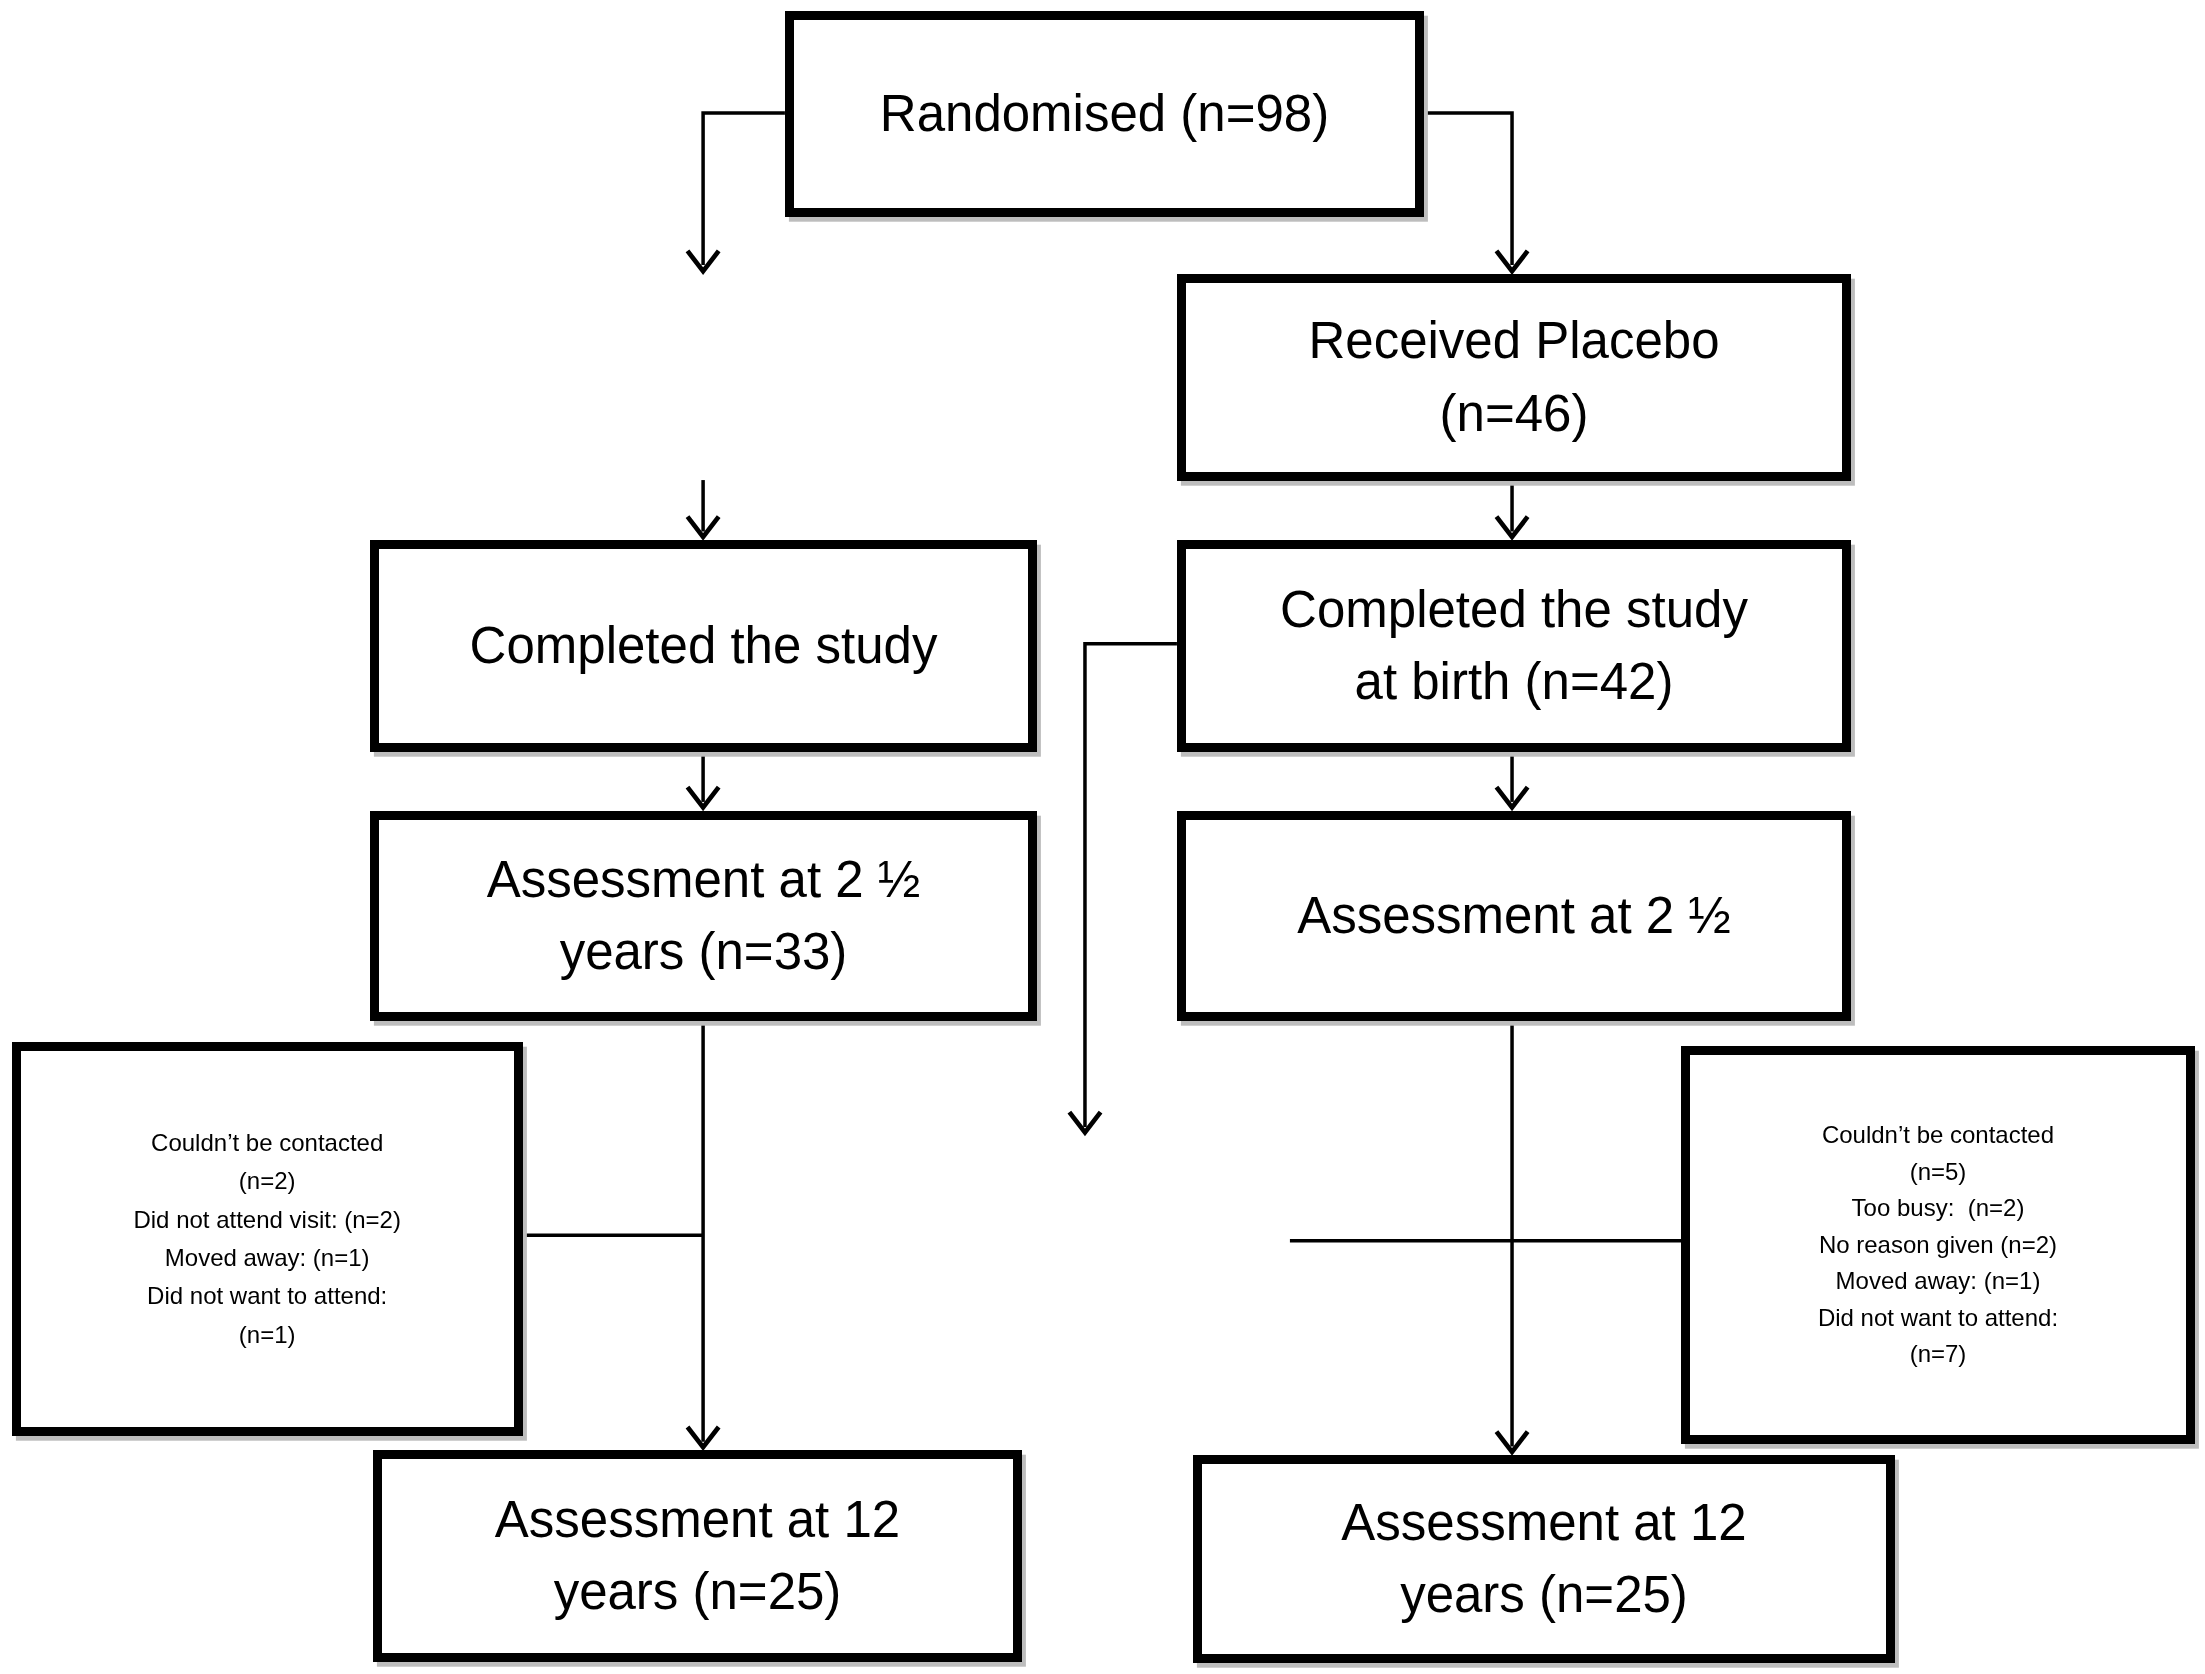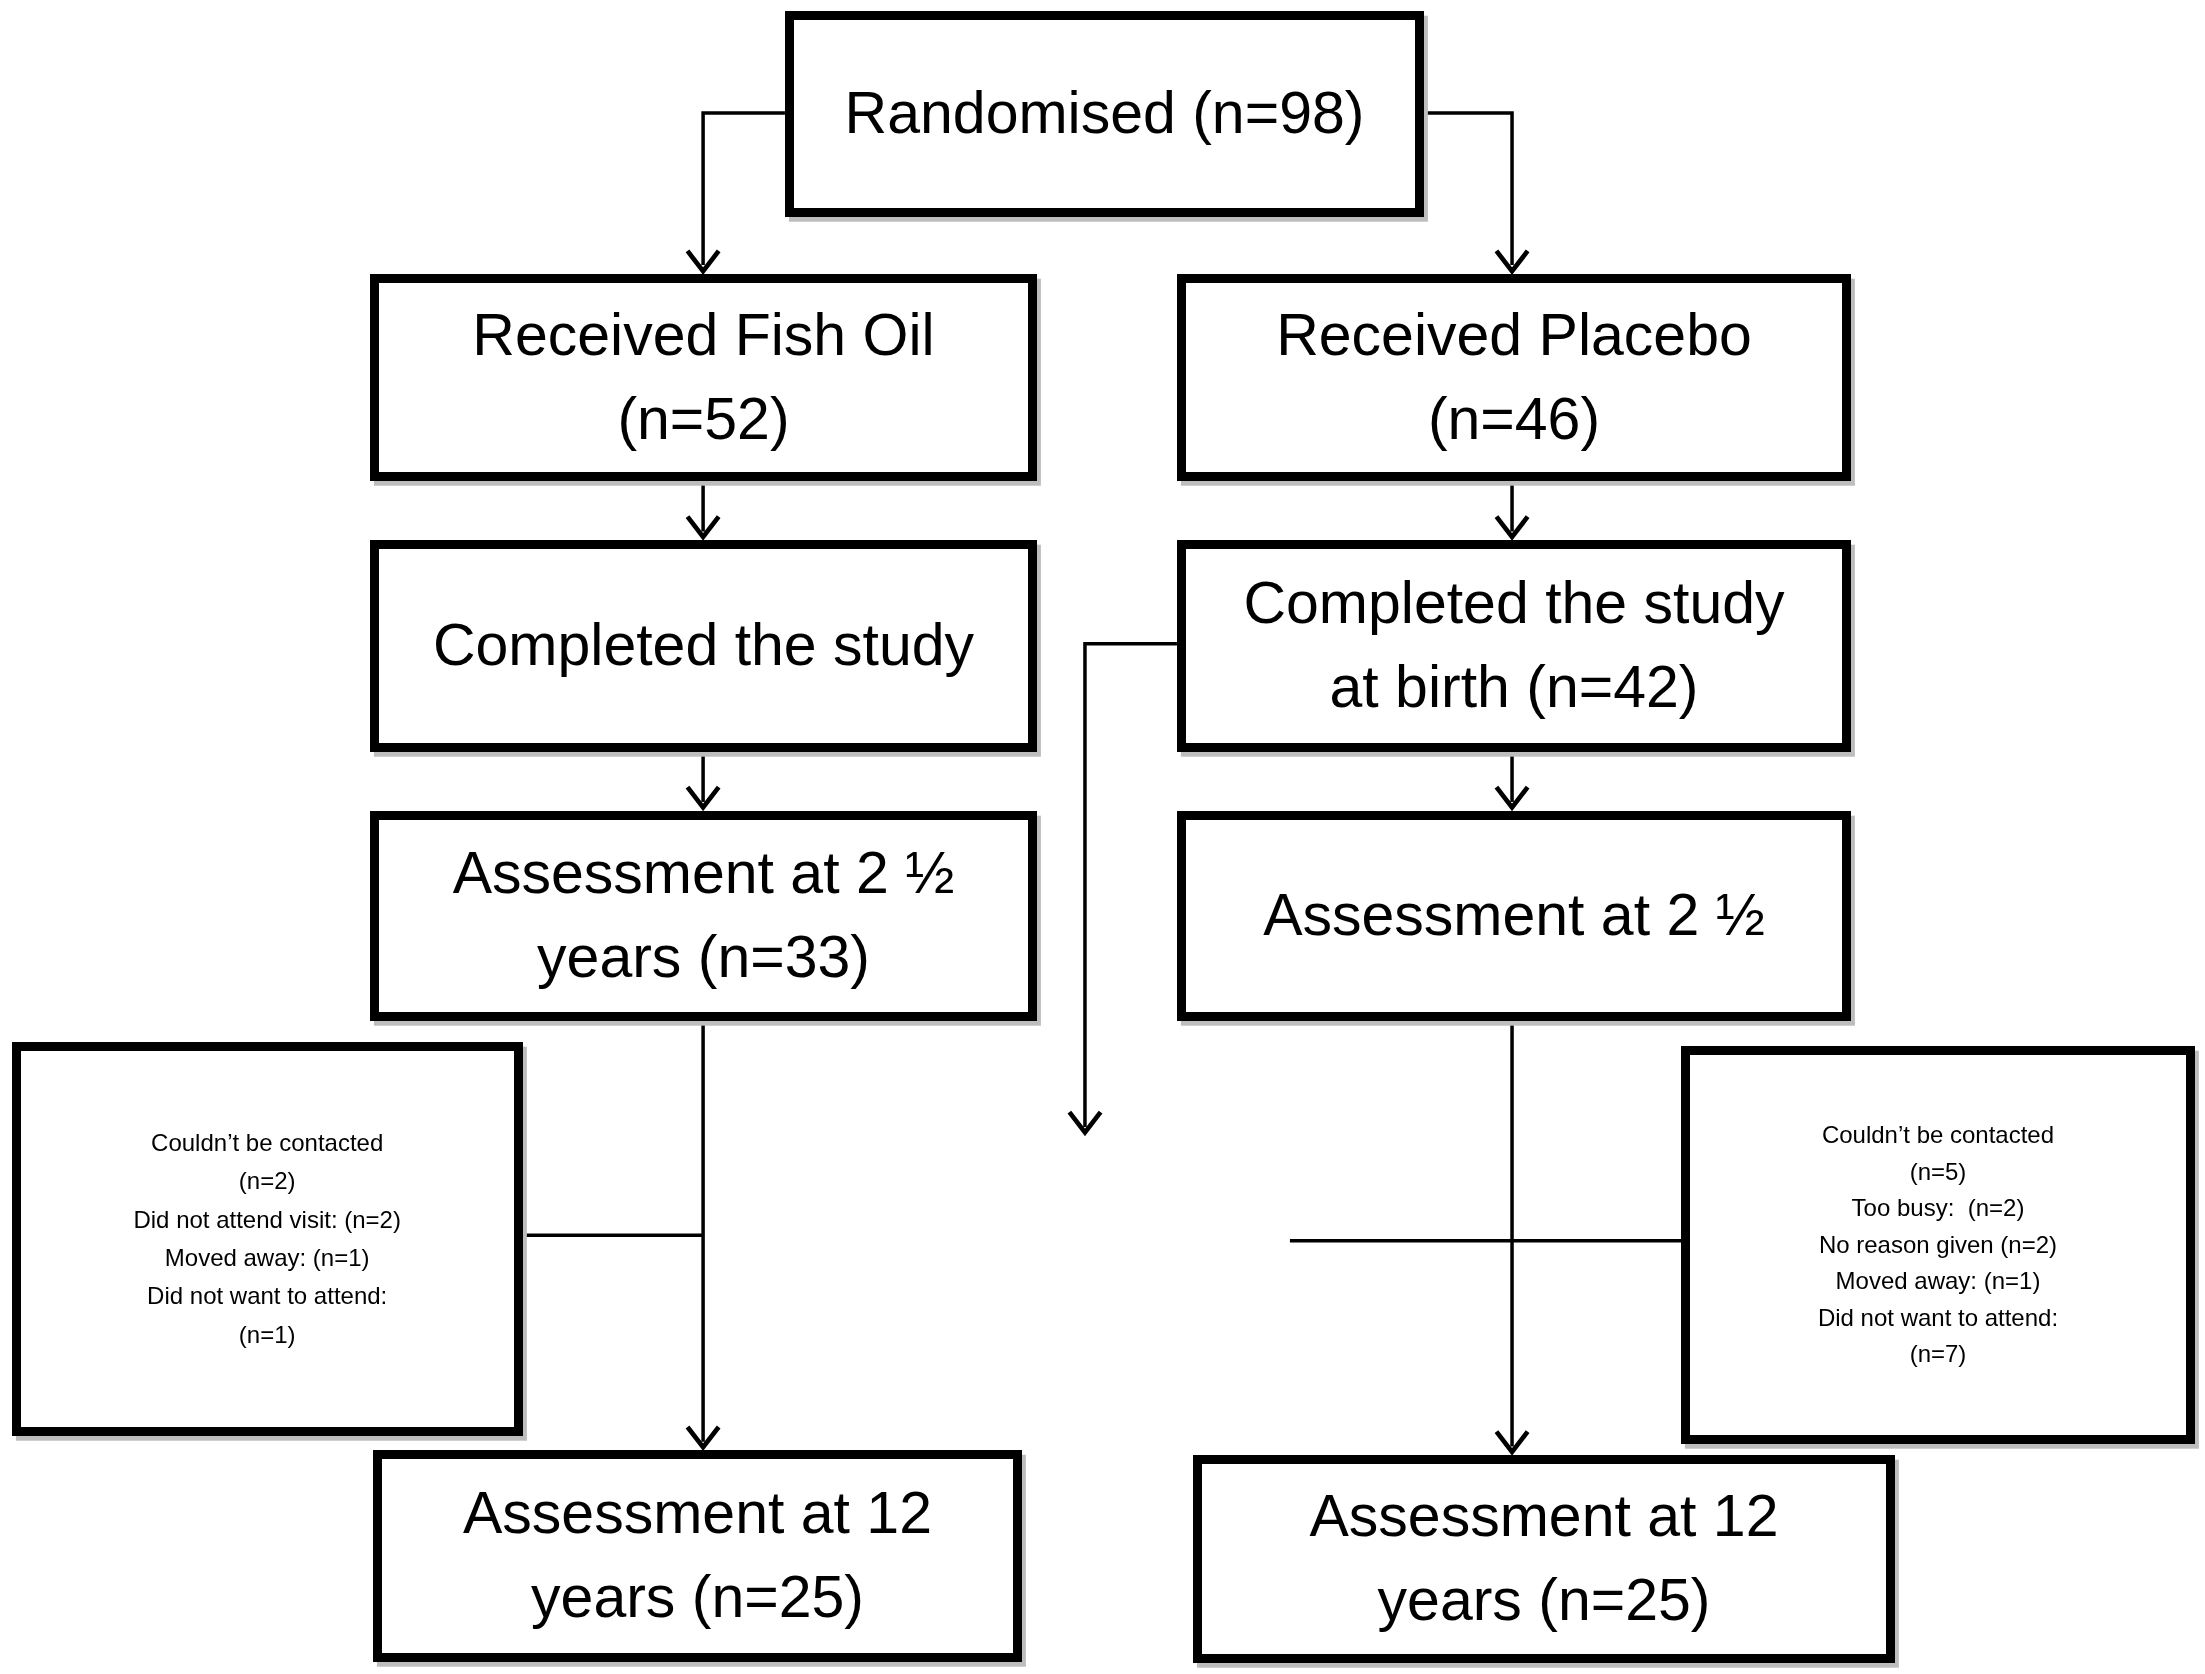--- a/index.html
+++ b/index.html
@@ -17,21 +17,21 @@
     border:9.4px solid #000;
     background:#fff;
     display:flex;
     flex-direction:column;
     justify-content:center;
     align-items:center;
     text-align:center;
     box-shadow:3.9px 4.7px 0 #bdbdbd;
     z-index:2;
   }
-  .box.main{font-size:59px;line-height:1.42;}
+  .box.main{font-size:51px;line-height:1.42;}
   .box.small{font-size:24px;line-height:1.60;}
   .box.small.tight{line-height:1.52;}
   .ln{white-space:pre-wrap;}
   svg.connectors{position:absolute;left:0;top:0;z-index:1;}
   svg.connectors path{stroke:#000;stroke-width:4.5;fill:none;}
   svg.connectors path.arrowhead{stroke-width:6;stroke-linejoin:miter;}
 </style>
 </head>
 <body>
 
@@ -68,24 +68,20 @@
     <path d="M1510 826 H1392 V1446"></path>
     <path class="arrowhead" d="M1372 1427 L1392 1453 L1412 1427"></path>
 
     <path d="M1655 1592 H2157"></path>
   </svg>
 
   <div class="box main" style="left:785px;top:11px;width:639px;height:206px">
     <div class="ln">Randomised (n=98)</div>
   </div>
 
-  <div class="box main" style="left:370px;top:274px;width:667px;height:207px">
-    <div class="ln">Received Fish Oil</div>
-    <div class="ln">(n=52)</div>
-  </div>
 
   <div class="box main" style="left:1177px;top:274px;width:674px;height:207px">
     <div class="ln">Received Placebo</div>
     <div class="ln">(n=46)</div>
   </div>
 
   <div class="box main" style="left:370px;top:540px;width:667px;height:212px">
     <div class="ln">Completed the study</div>
   </div>
 

